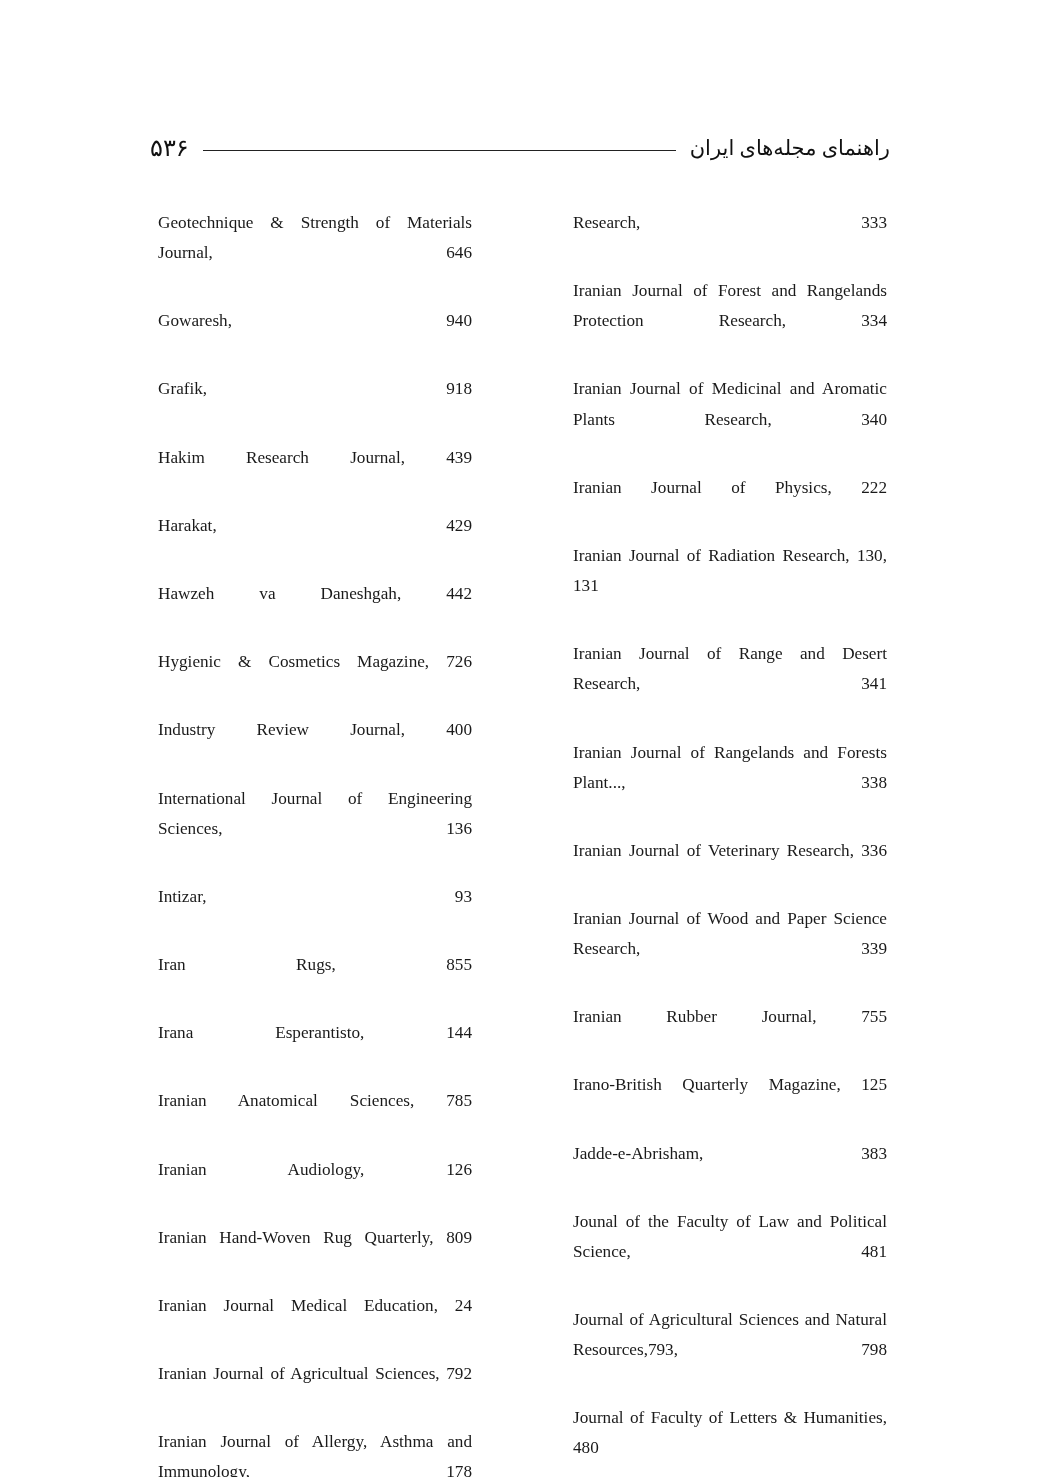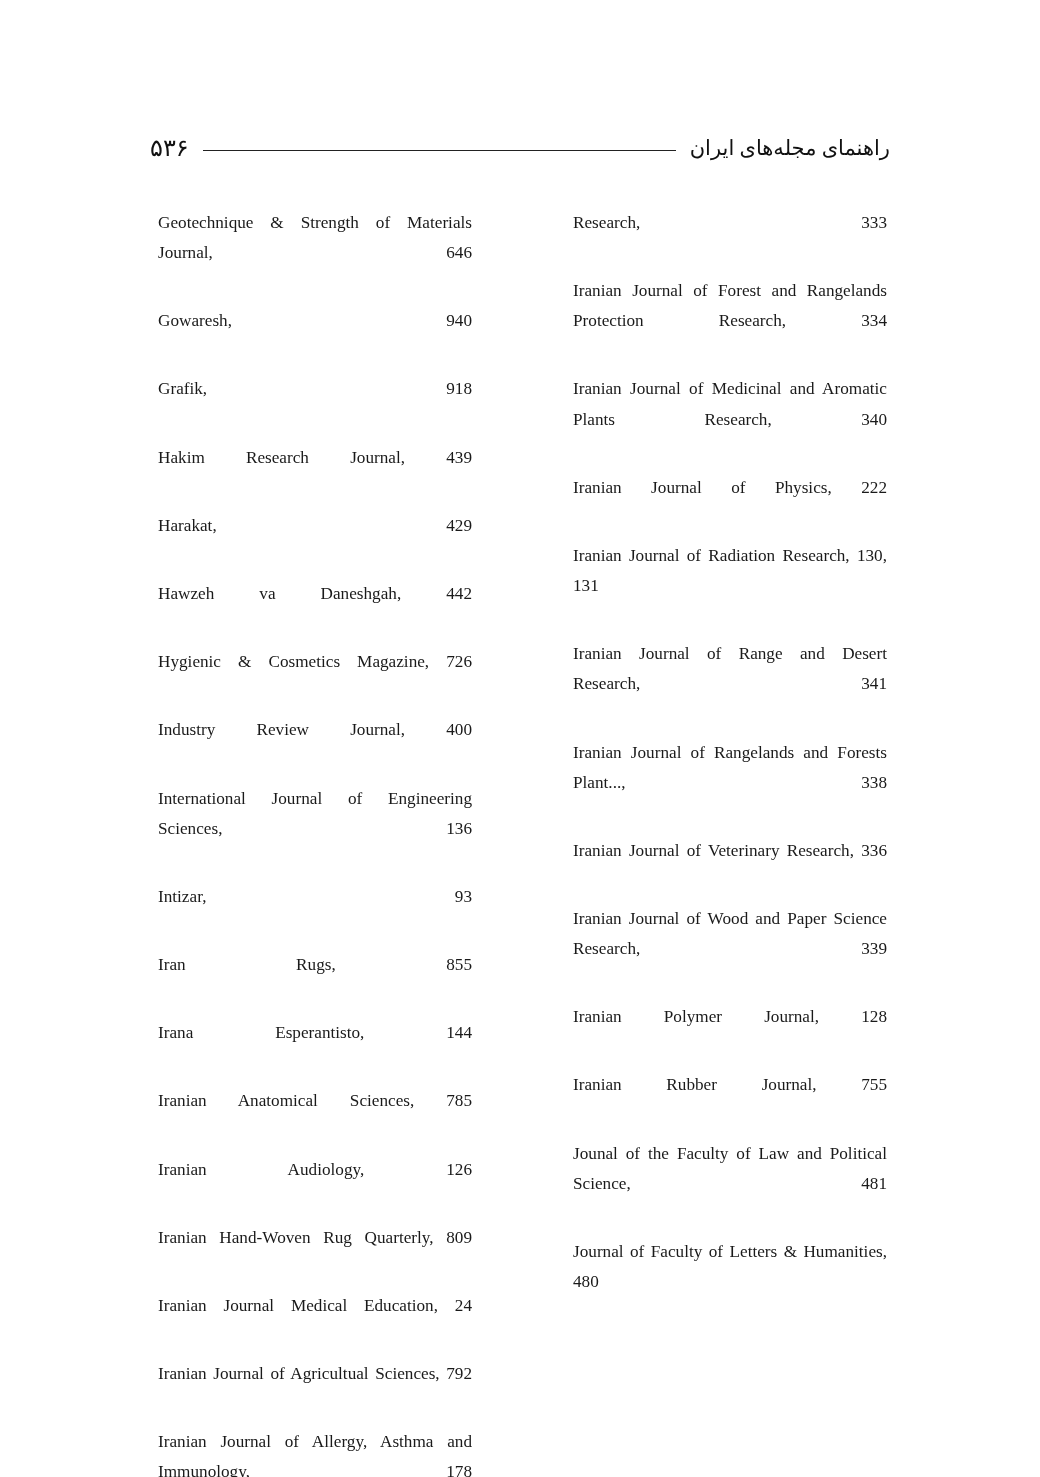--- a/index.html
+++ b/index.html
@@ -116,20 +116,22 @@
     <div class="col" id="col-right">
         <p class="entry just">Research, 333</p>
         <p class="entry just">Iranian Journal of Forest and Rangelands Protection Research, 334</p>
         <p class="entry just">Iranian Journal of Medicinal and Aromatic Plants Research, 340</p>
         <p class="entry just">Iranian Journal of Physics, 222</p>
         <p class="entry just">Iranian Journal of Radiation Research, 130, 131</p>
         <p class="entry just">Iranian Journal of Range and Desert Research, 341</p>
         <p class="entry just">Iranian Journal of Rangelands and Forests Plant..., 338</p>
         <p class="entry just">Iranian Journal of Veterinary Research, 336</p>
         <p class="entry just">Iranian Journal of Wood and Paper Science Research, 339</p>
-        <p class="entry just">Iranian Polymer Journal, 128</p>
         <p class="entry just">Iranian Rubber Journal, 755</p>
+        <p class="entry just">Irano-British Quarterly Magazine, 125</p>
+        <p class="entry just">Jadde-e-Abrisham, 383</p>
         <p class="entry just">Jounal of the Faculty of Law and Political Science, 481</p>
+        <p class="entry just">Journal of Agricultural Sciences and Natural Resources,793, 798</p>
         <p class="entry just">Journal of Faculty of Letters &amp; Humanities, 480</p>
       </div>
   </div>
 
 </div>
 
 </body></html>

